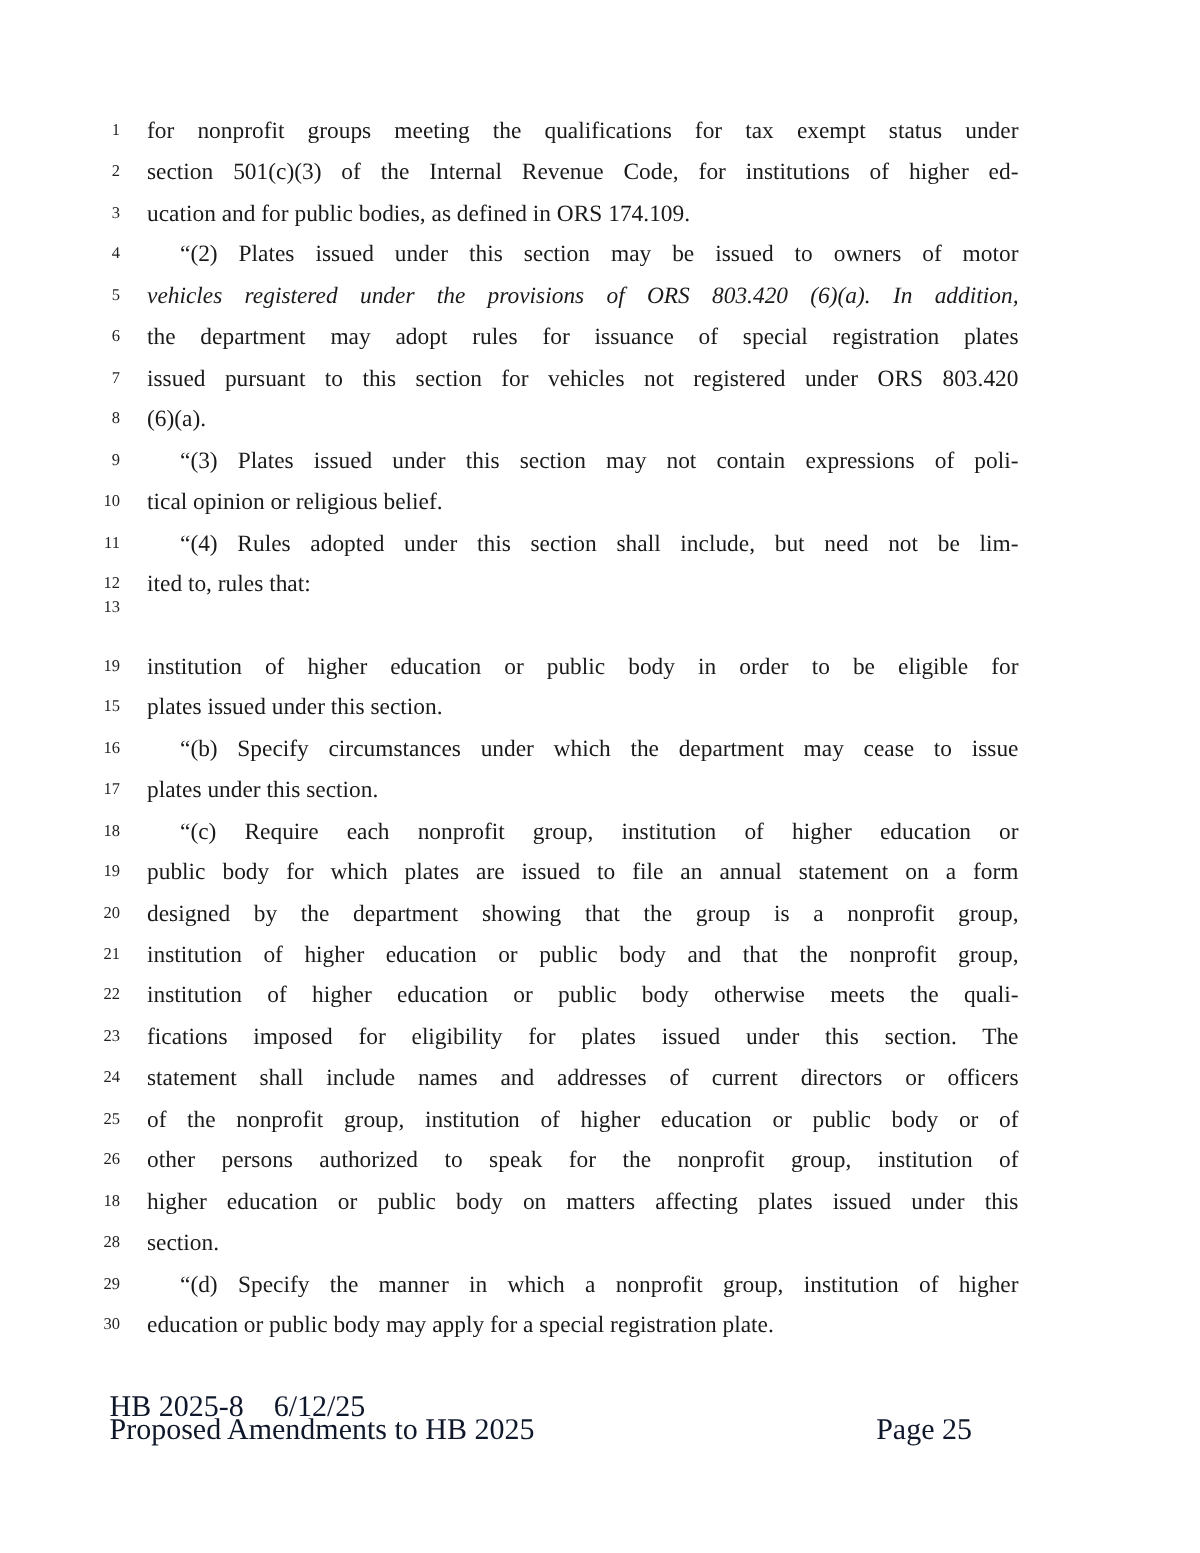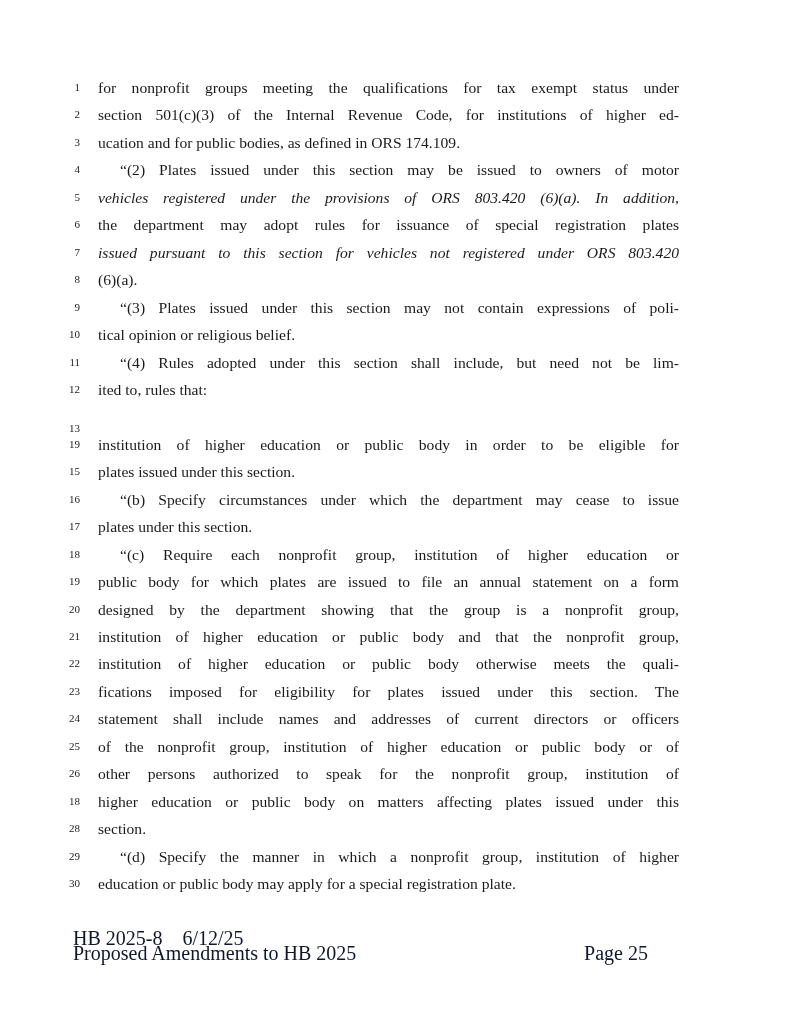--- a/index.html
+++ b/index.html
@@ -43,21 +43,21 @@
       <div class="line" style="top: 188.8px;">
         <span class="ln">5</span>
         <span class="txt" style="white-space: normal; text-align: justify; text-align-last: justify; font-style: italic;">vehicles registered under the provisions of ORS 803.420 (6)(a). In addition,</span>
       </div>
       <div class="line" style="top: 216.25px;">
         <span class="ln">6</span>
         <span class="txt" style="white-space: normal; text-align: justify; text-align-last: justify;">the department may adopt rules for issuance of special registration plates</span>
       </div>
       <div class="line" style="top: 243.7px;">
         <span class="ln">7</span>
-        <span class="txt" style="white-space: normal; text-align: justify; text-align-last: justify; font-style: italic;">issued pursuant to this section for vehicles not registered under ORS 803.420</span>
+        <span class="txt" style="white-space: normal; text-align: justify; text-align-last: justify;">issued pursuant to this section for vehicles not registered under ORS 803.420</span>
       </div>
       <div class="line" style="top: 271.15px;">
         <span class="ln">8</span>
         <span class="txt last">(6)(a).</span>
       </div>
       <div class="line" style="top: 298.6px;">
         <span class="ln">9</span>
         <span class="txt indent" style="white-space: normal; text-align: justify; text-align-last: justify;">“(3) Plates issued under this section may not contain expressions of poli-</span>
       </div>
       <div class="line" style="top: 326.05px;">
@@ -65,21 +65,21 @@
         <span class="txt last">tical opinion or religious belief.</span>
       </div>
       <div class="line" style="top: 353.5px;">
         <span class="ln">11</span>
         <span class="txt indent" style="white-space: normal; text-align: justify; text-align-last: justify;">“(4) Rules adopted under this section shall include, but need not be lim-</span>
       </div>
       <div class="line" style="top: 380.95px;">
         <span class="ln">12</span>
         <span class="txt last">ited to, rules that:</span>
       </div>
-      <div class="line" style="top: 420px;">
+      <div class="line" style="top: 397px;">
         <span class="ln">13</span>
       </div>
       <div class="line" style="top: 435.85px;">
         <span class="ln">19</span>
         <span class="txt" style="white-space: normal; text-align: justify; text-align-last: justify;">institution of higher education or public body in order to be eligible for</span>
       </div>
       <div class="line" style="top: 463.3px;">
         <span class="ln">15</span>
         <span class="txt last">plates issued under this section.</span>
       </div>

